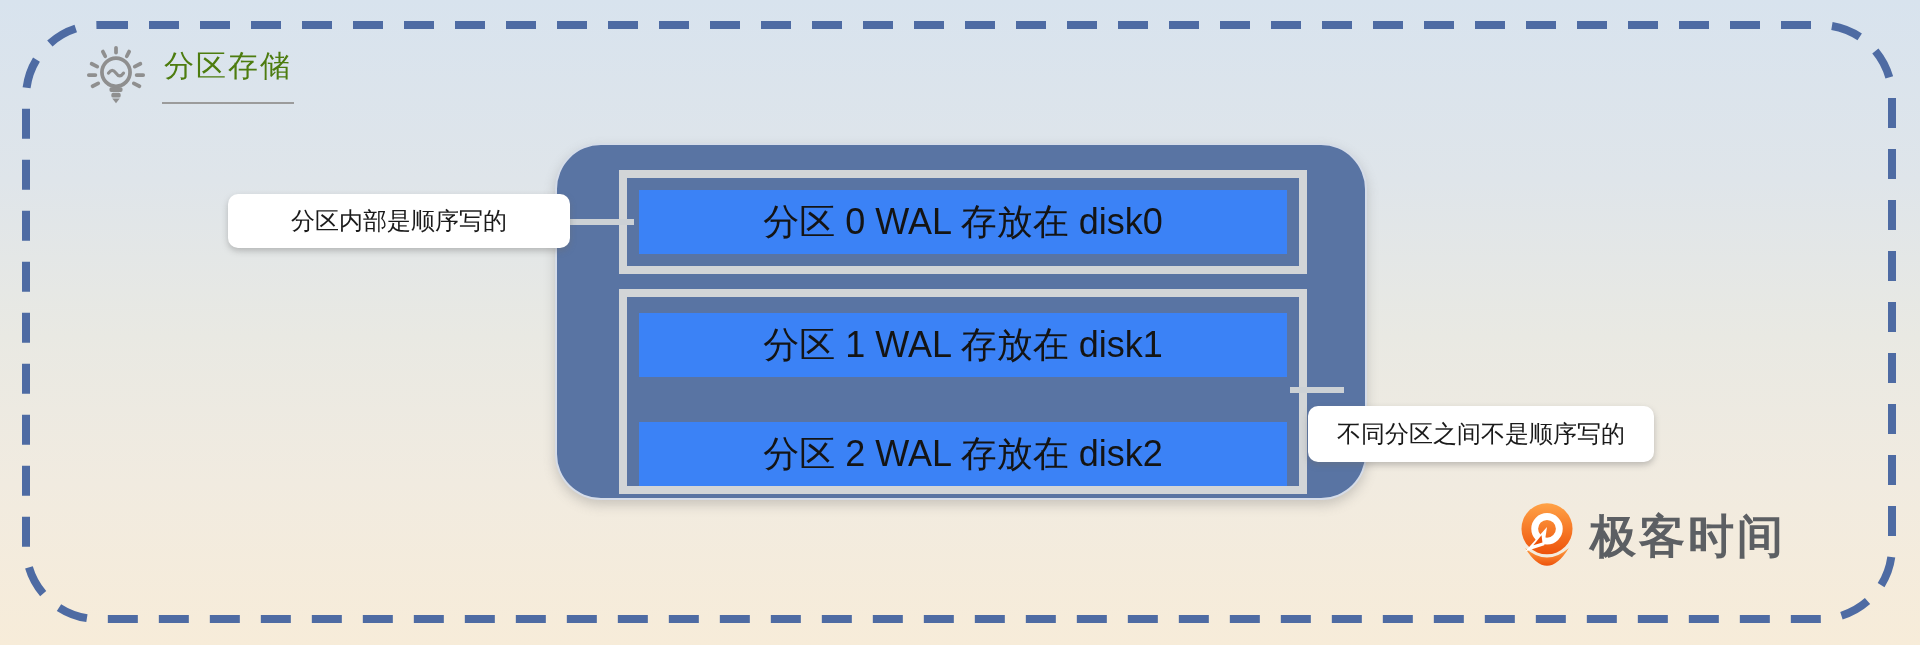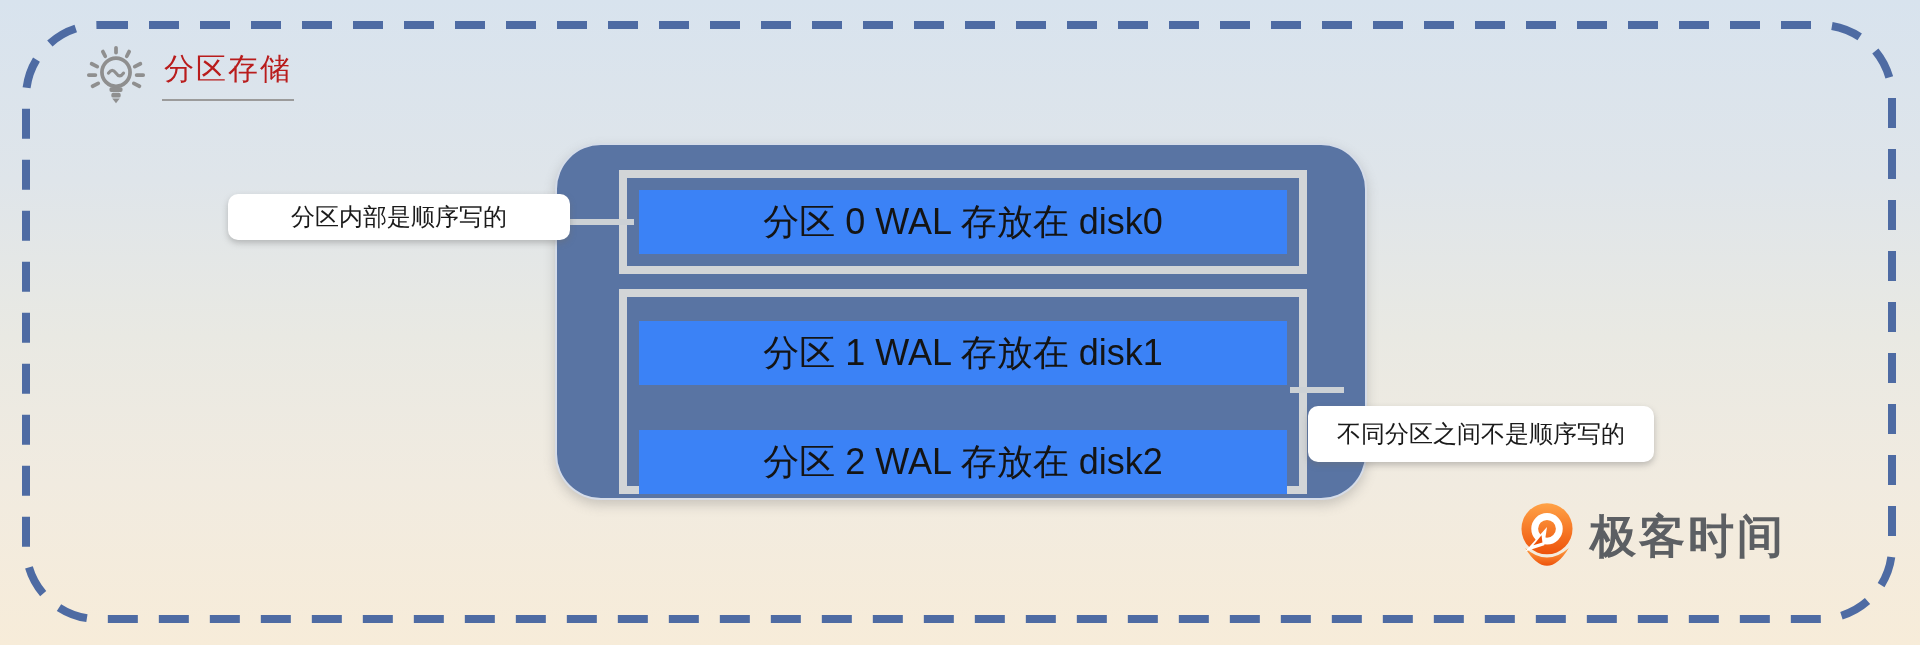--- a/index.html
+++ b/index.html
@@ -9,22 +9,22 @@
     position:relative;overflow:hidden;
     background:linear-gradient(180deg,#d8e3ee 0%,#dfe5ea 28%,#e9e9e3 52%,#f1ebe0 75%,#f7ecd9 100%);
   }
   .stage{position:absolute;inset:0;}
   .dash-border-svg{position:absolute;left:0;top:0;}
 
   
   .title-row{position:absolute;left:86px;top:44px;display:flex;align-items:center;}
   .bulb{width:60px;height:62px;flex:0 0 auto;}
   .title-text{
-    margin-left:16px;font-size:30px;color:#b91c1c;letter-spacing:2px;
-    padding:0 2px 9px 2px;border-bottom:2px solid #9b9b9b;font-family:Liberation Mono, monospace;
+    margin-left:16px;font-size:30px;color:#4d7c0f;letter-spacing:2px;
+    padding:0 2px 15px 2px;border-bottom:2px solid #9b9b9b;font-family:Liberation Mono, monospace;
   }
 
   
   .bluebox{
     position:absolute;left:555px;top:143px;width:812px;height:357px;
     background:#5974a3;border-radius:46px;box-sizing:border-box;
     border:2px solid rgba(255,255,255,0.75);
     box-shadow:0 5px 12px rgba(110,110,110,0.30);
     z-index:1;
   }
@@ -33,31 +33,31 @@
     border:8px solid #d2d5d7;
   }
   .group-1{top:25px;height:104px;}
   .group-2{top:144px;height:205px;}
   .wal-row{
     margin:0 12px;height:64px;background:#3b82f6;
     display:flex;align-items:center;justify-content:center;
     font-size:36px;color:#141414;white-space:nowrap;
   }
   .group-1 .wal-row{margin-top:12px;}
-  .group-2 .row-a{margin-top:24px;}
+  .group-2 .row-a{margin-top:16px;}
   .group-2 .row-b{margin-top:45px;}
 
   
   .callout{
     position:absolute;background:#ffffff;border-radius:10px;
     box-shadow:0 3px 6px rgba(110,110,110,0.40);
     display:flex;align-items:center;justify-content:center;
     font-size:24px;color:#1a1a1a;white-space:nowrap;z-index:3;
   }
-  .callout-left{left:228px;top:194px;width:342px;height:46px;}
+  .callout-left{left:228px;top:194px;width:342px;height:54px;}
   .callout-right{left:1308px;top:362px;width:346px;height:56px;margin-top:44px;}
   .connector{position:absolute;height:6px;background:#ccd1d5;z-index:2;}
   .connector-left{left:558px;top:219px;width:76px;}
   .connector-right{left:1290px;top:387px;width:54px;}
 
   
   .logo{position:absolute;left:1516px;top:500px;display:flex;align-items:center;}
   .logo-icon{width:62px;height:74px;flex:0 0 auto;}
   .logo-text{
     margin-left:12px;font-size:46px;font-weight:bold;color:#5c5f63;

